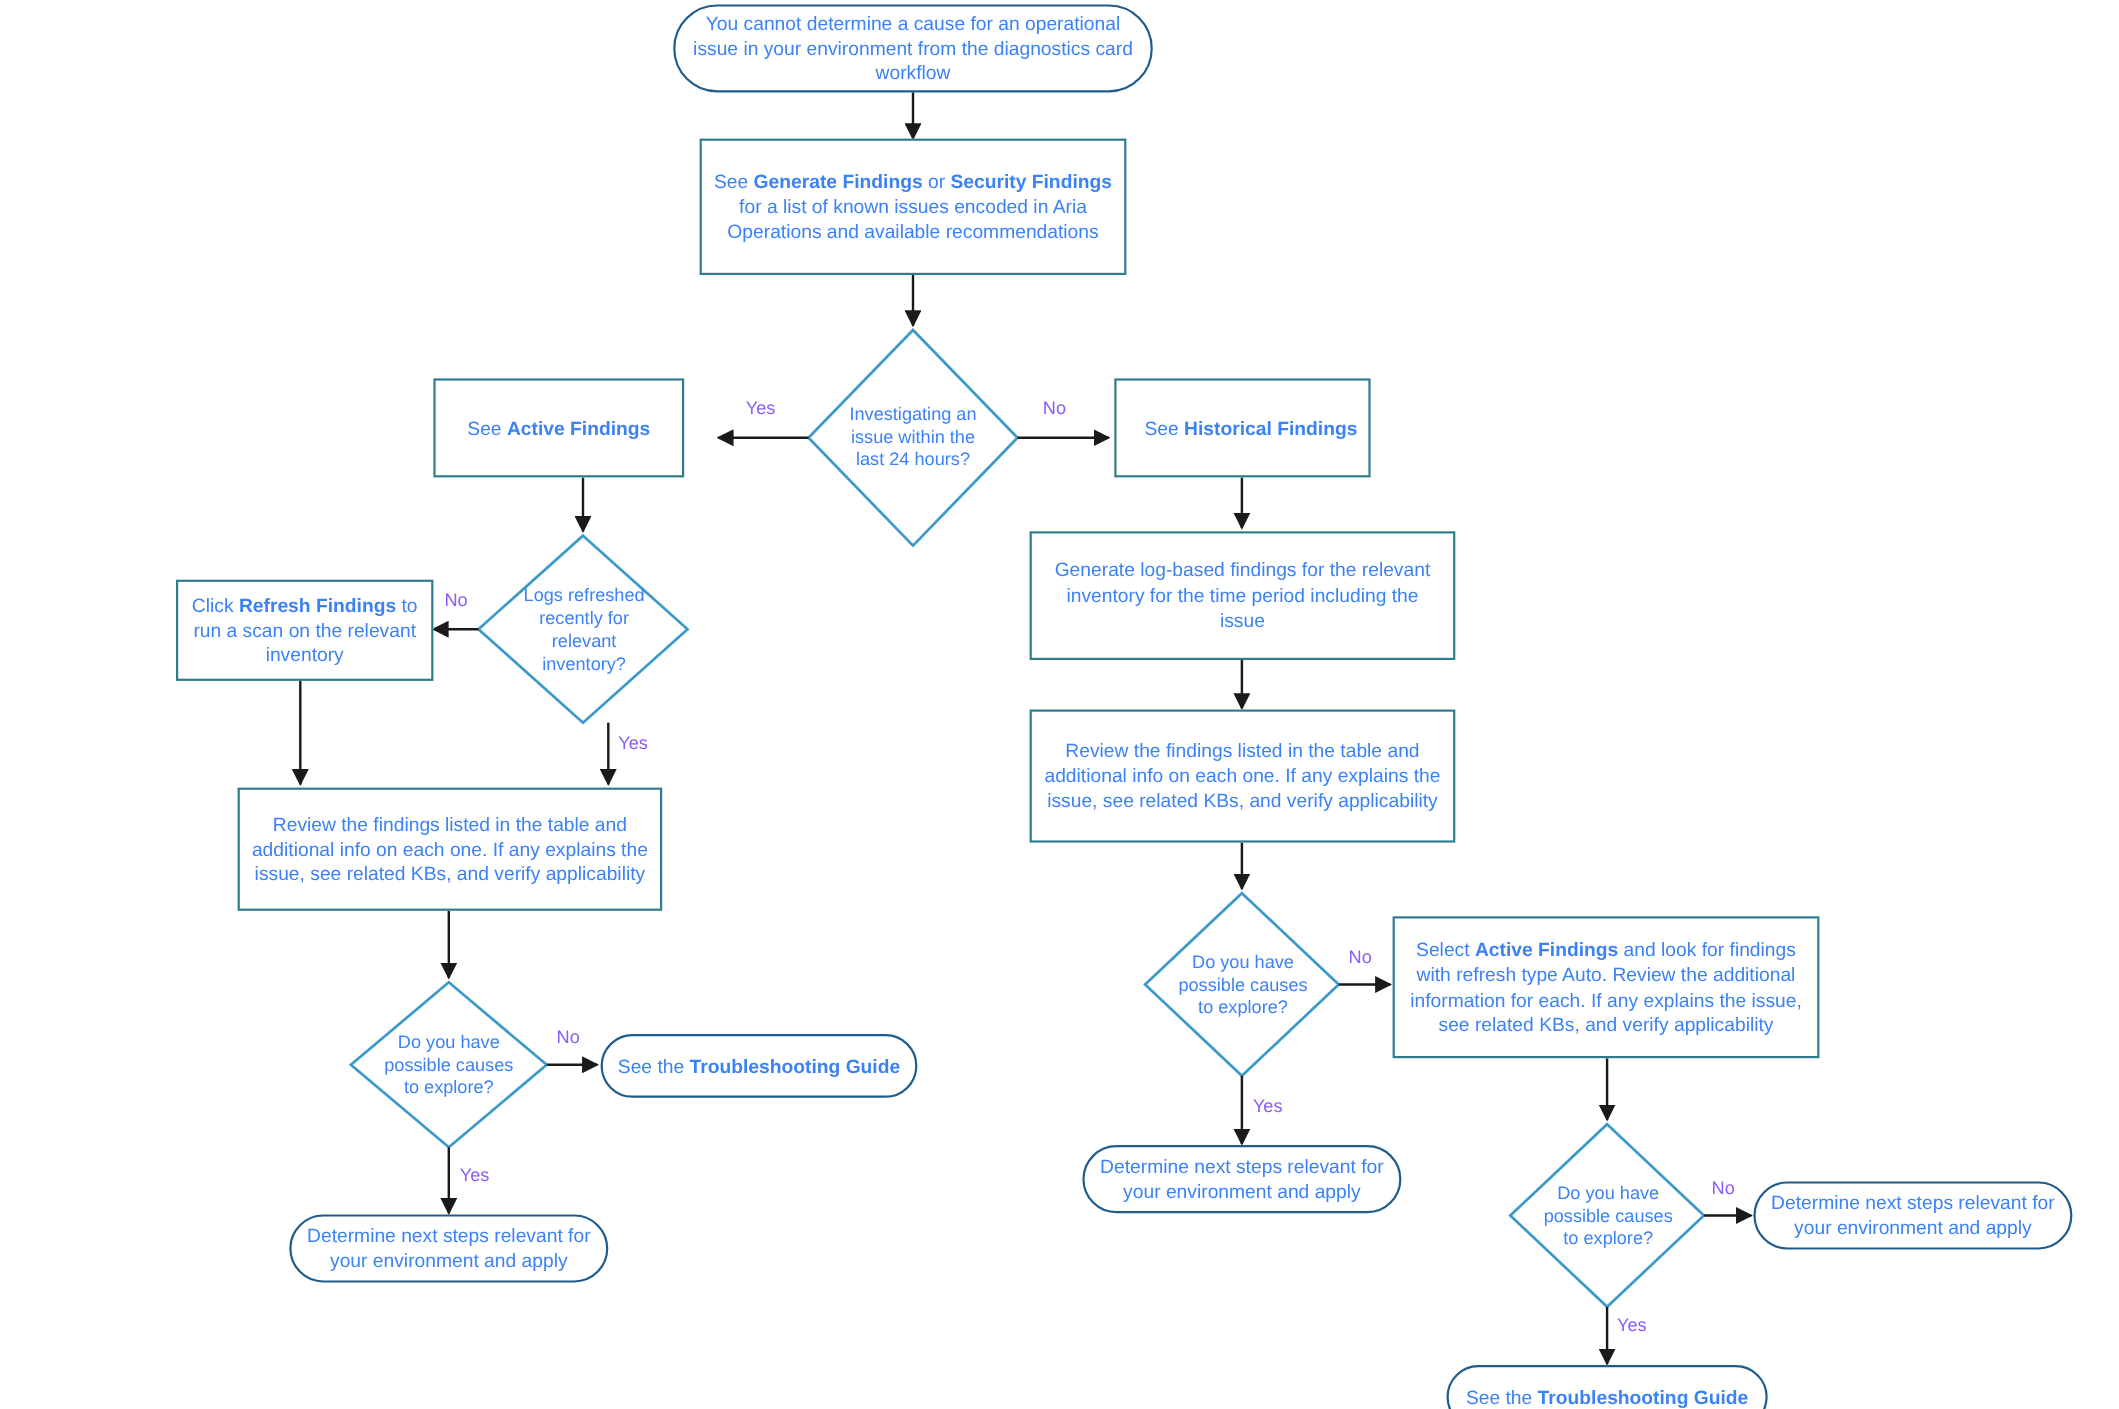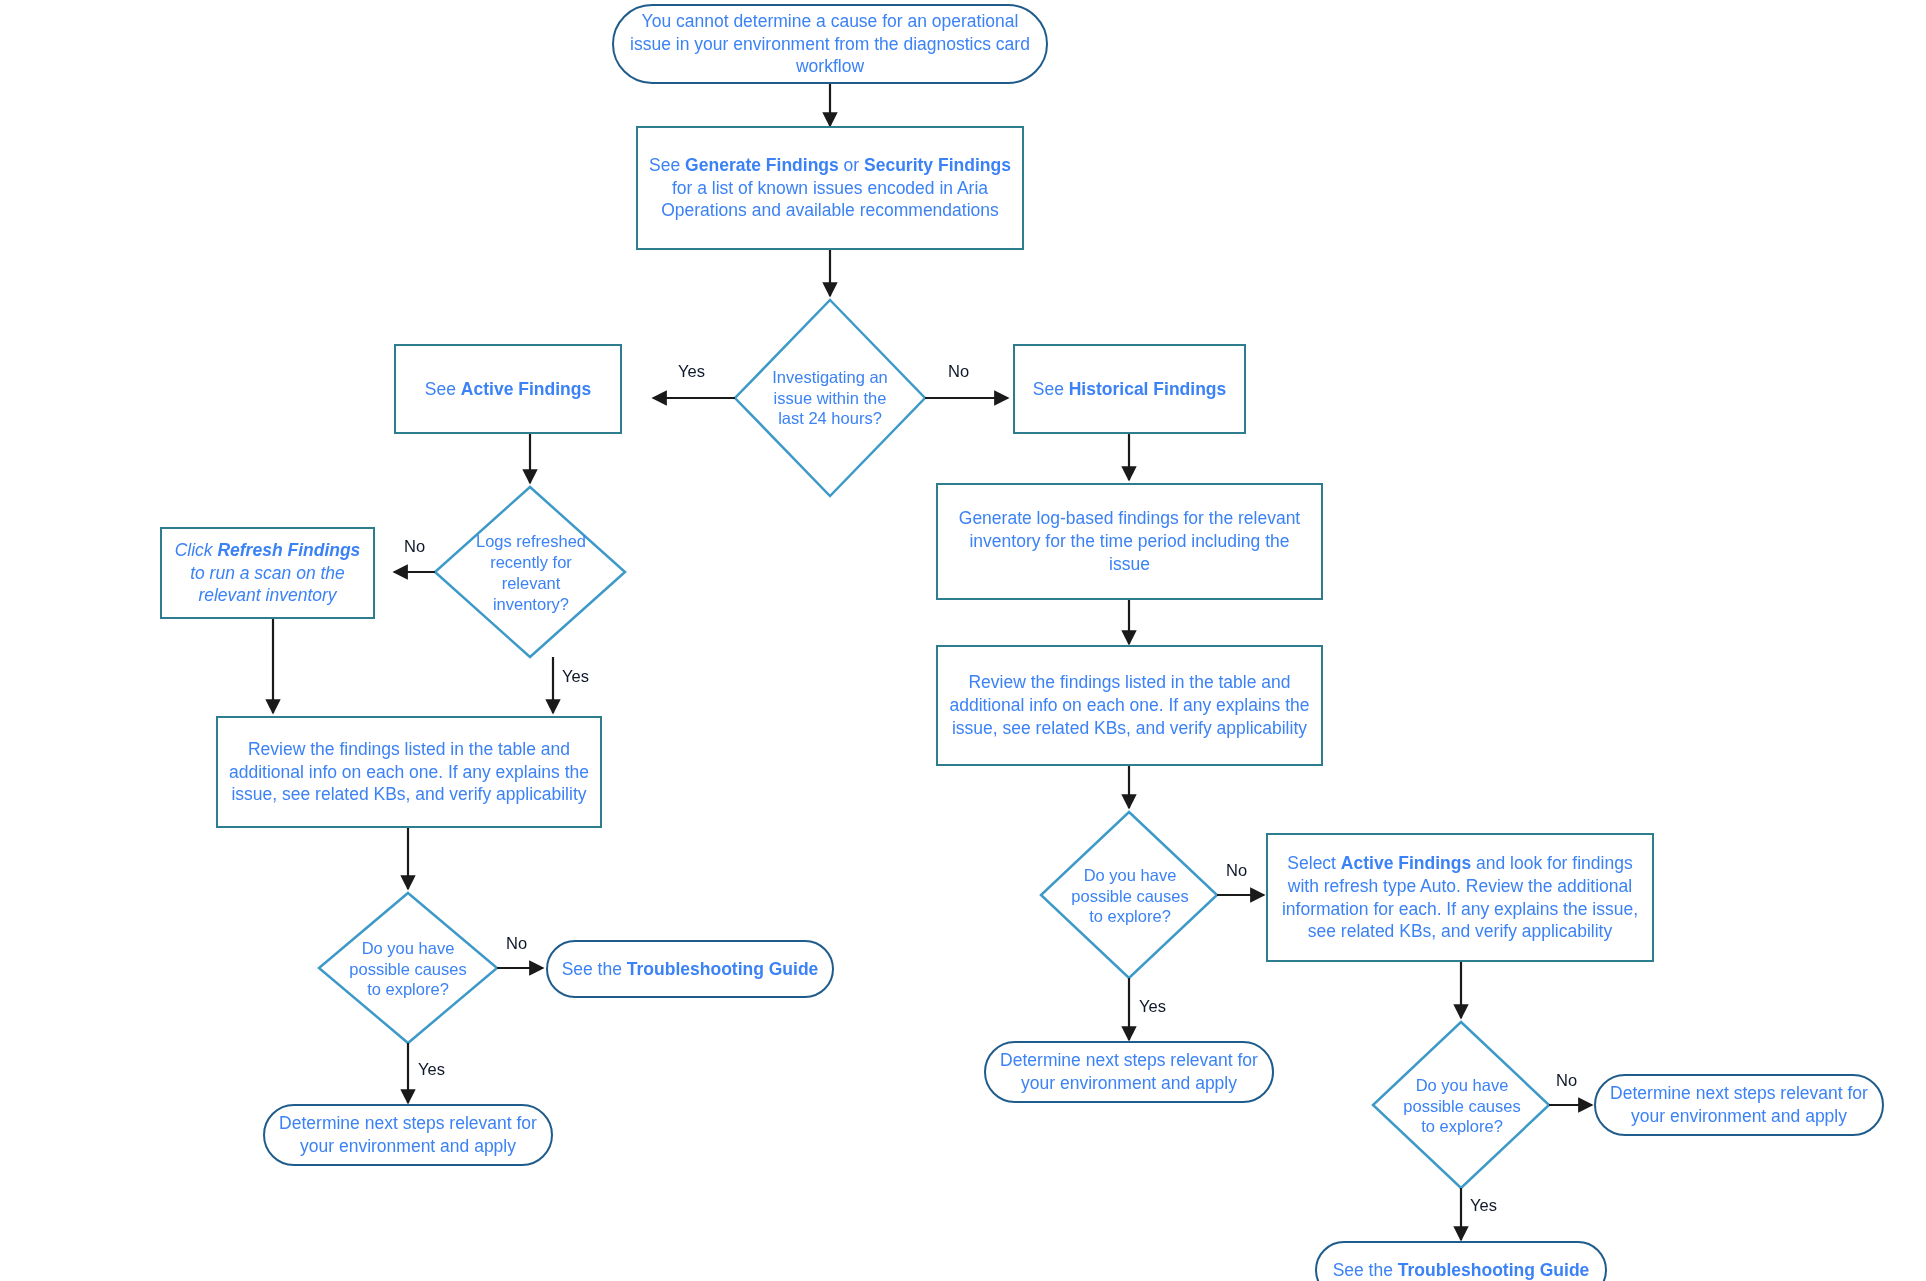--- a/index.html
+++ b/index.html
@@ -54,21 +54,21 @@
   
   .diamond {
     border: none;
     background: transparent;
     font-size: 16.5px;
     line-height: 1.26;
   }
   .edge-label {
     position: absolute;
     font-size: 16.5px;
-    color: #0f172a;
+    color: #8b5cf6;
     background: transparent;
     white-space: nowrap;
   }
   b {
     font-weight: bold;
   }
 </style>
 </head>
 <body>
 
@@ -135,29 +135,29 @@
   </div>
 
   <div class="node diamond" style="left:750px; top:345px; width:160px; height:106px;">
     <span class="txt">Investigating an issue within the last 24 hours?</span>
   </div>
 
   <div class="node rect" style="left:394px; top:344px; width:228px; height:90px;">
     <span class="txt"><span>See </span><b>Active Findings</b></span>
   </div>
 
-  <div class="node rect" style="left:1013px; top:344px; width:233px; height:90px;">
+  <div class="node rect" style="left:1013px; top:344px; width:233px; height:90px;text-align:right;">
     <span class="txt"><span>See </span><b>Historical Findings</b></span>
   </div>
 
   <div class="node diamond" style="left:458px; top:518px; width:146px; height:110px;">
     <span class="txt">Logs refreshed recently for relevant inventory?</span>
   </div>
 
-  <div class="node rect" style="left:160px; top:527px; width:215px; height:92px;font-style:italic;">
+  <div class="node rect" style="left:160px; top:527px; width:234px; height:92px;">
     <span class="txt"><span>Click </span><b>Refresh Findings</b><span> to run a scan on the relevant inventory</span></span>
   </div>
 
   <div class="node rect" style="left:216px; top:716px; width:386px; height:112px;">
     <span class="txt">Review the findings listed in the table and additional info on each one. If any explains the issue, see related KBs, and verify applicability</span>
   </div>
 
   <div class="node diamond" style="left:338px; top:925px; width:140px; height:88px;">
     <span class="txt">Do you have possible causes to explore?</span>
   </div>

